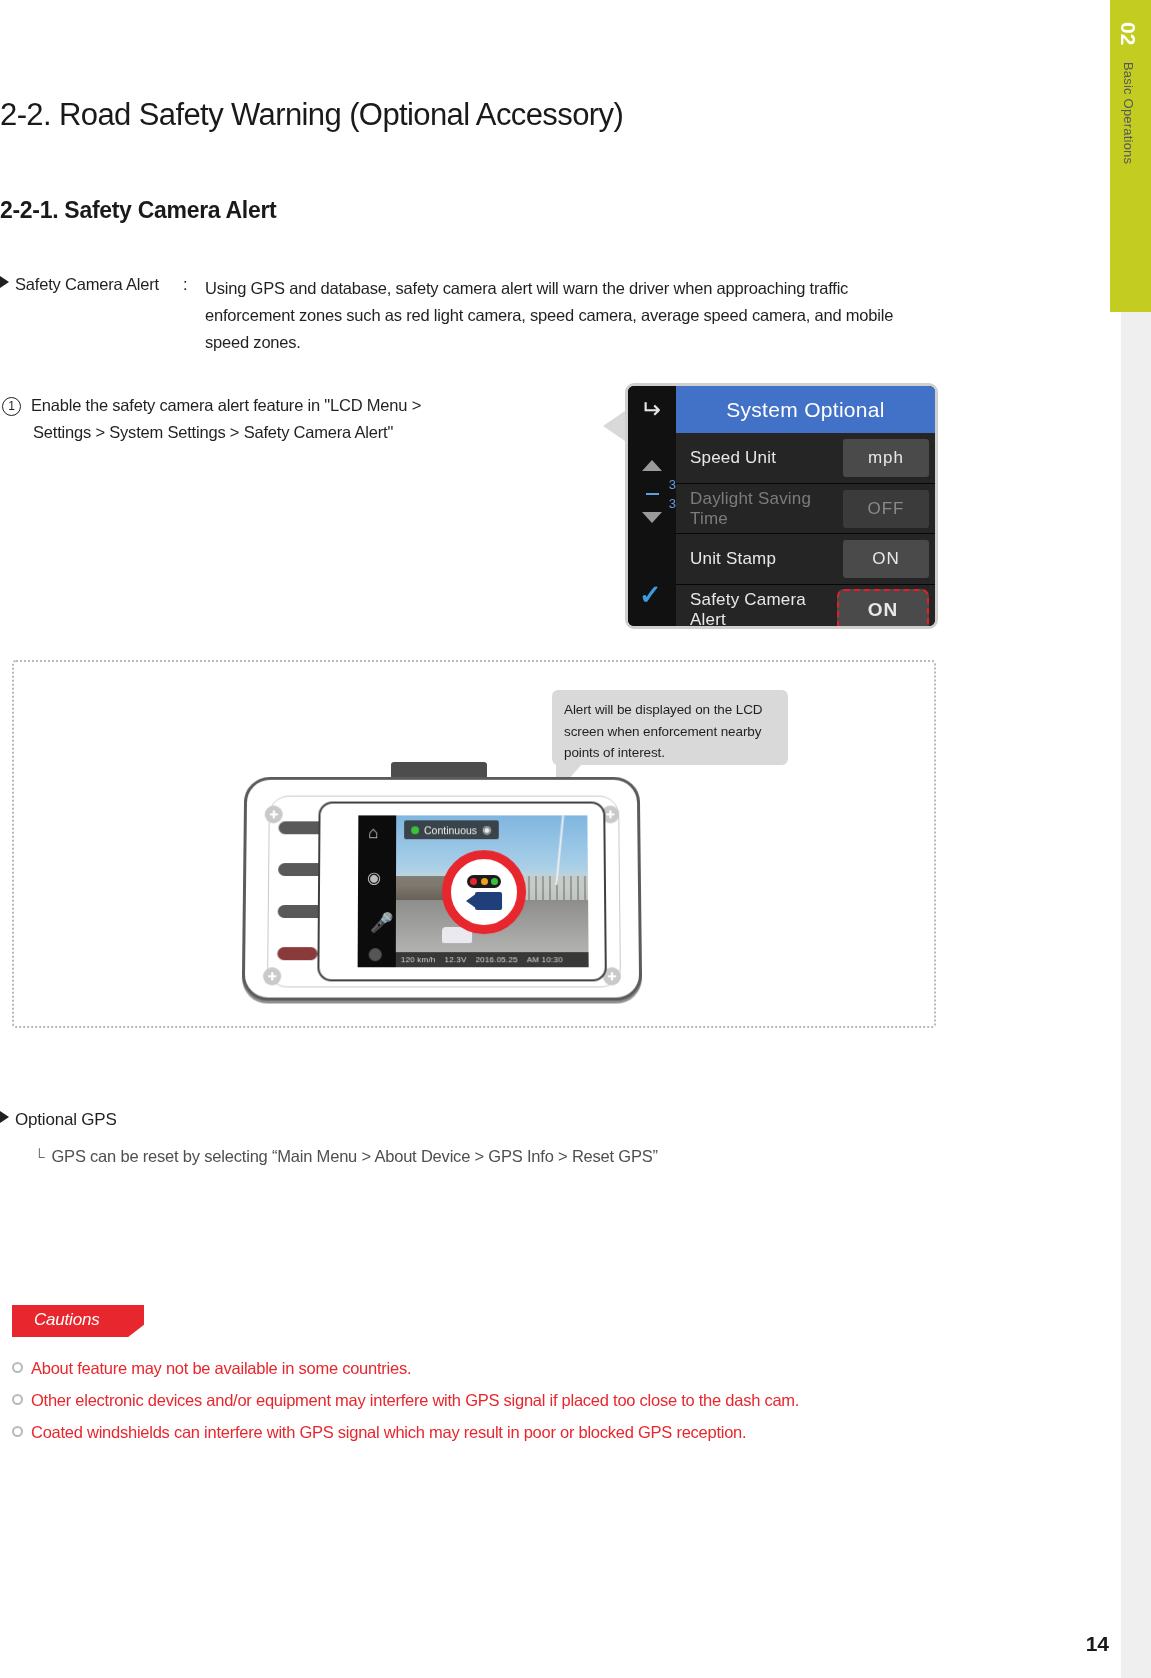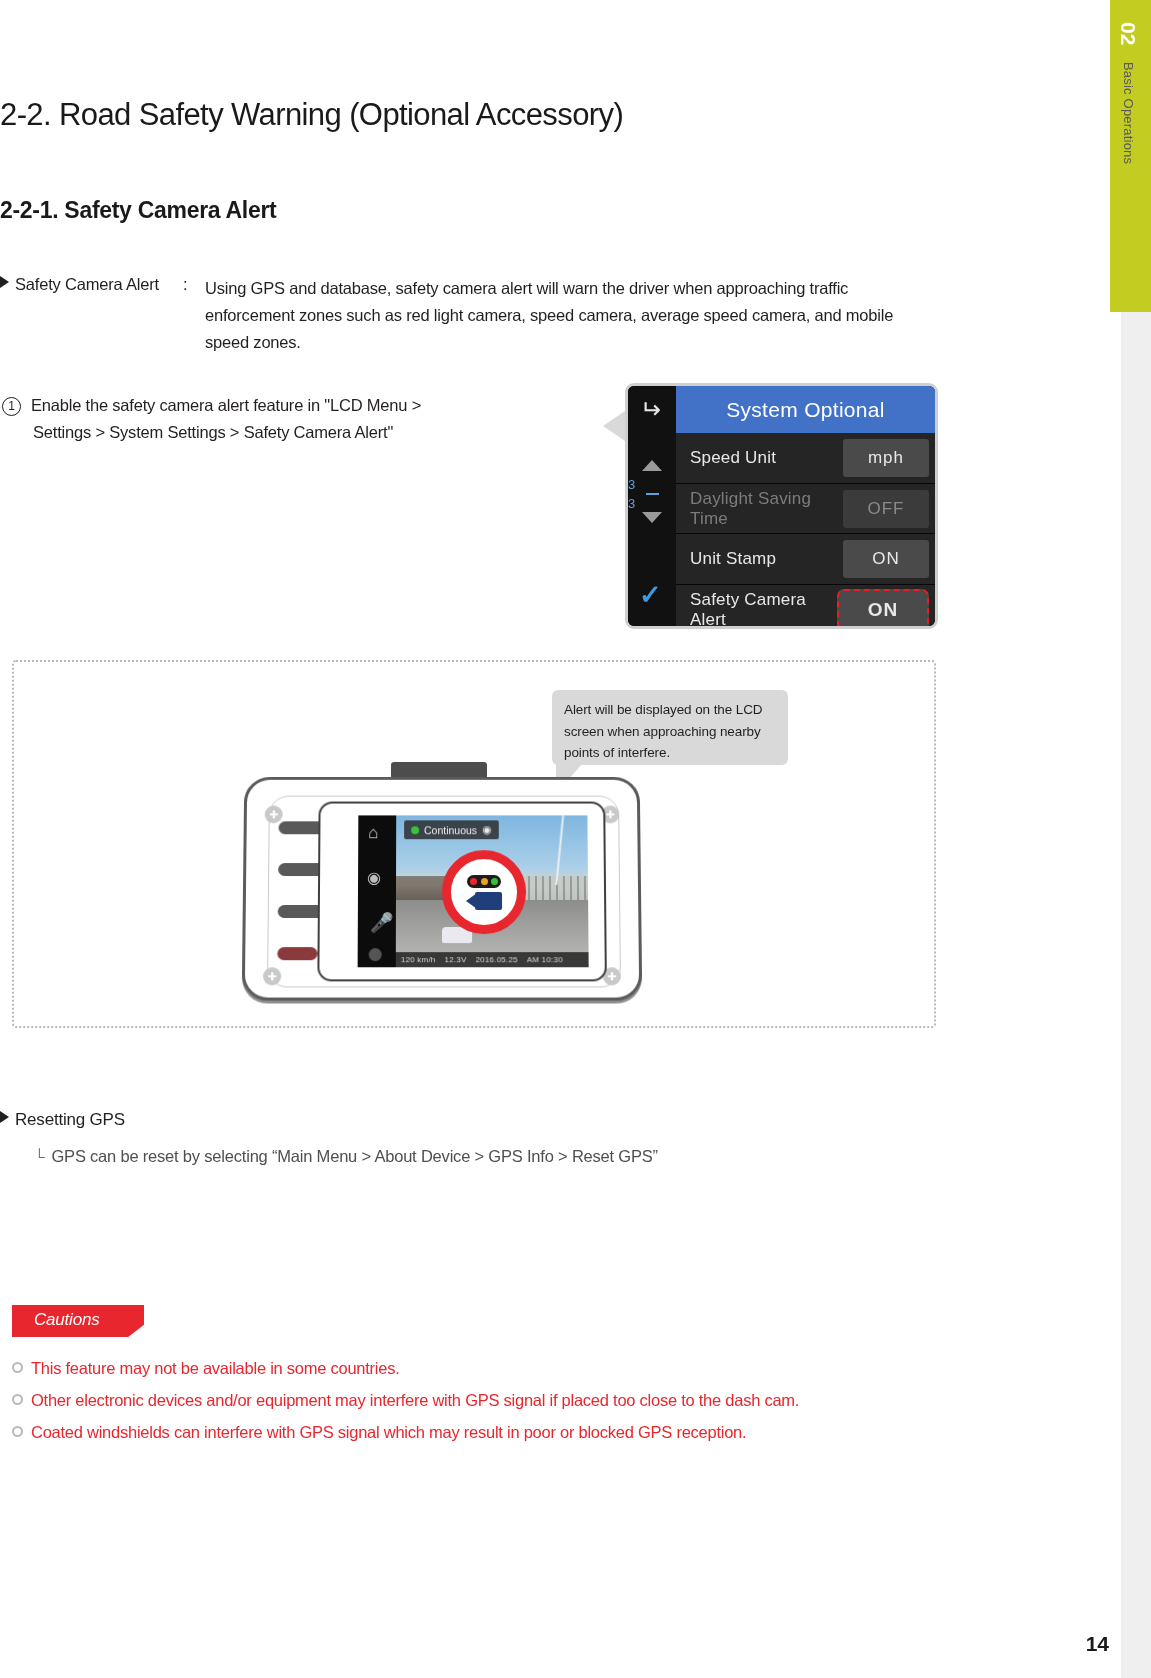--- a/index.html
+++ b/index.html
@@ -87,21 +87,21 @@
     position:absolute;left:12px;top:11px;font-size:25px;color:#e6e6e6;
     line-height:1;transform:scaleX(-1);
   }
   .lcd-up,.lcd-dn{
     position:absolute;left:14px;width:0;height:0;
     border-left:10px solid transparent;border-right:10px solid transparent;
   }
   .lcd-up{top:74px;border-bottom:11px solid #9a9a9a;}
   .lcd-dn{top:126px;border-top:11px solid #9a9a9a;}
   .lcd-frac{
-    position:absolute;left:0;top:92px;width:48px;text-align:left;
+    position:absolute;left:0;top:92px;width:48px;text-align:right;
     color:#5e9fe0;font-size:13px;line-height:13px;
   }
   .lcd-frac .bar{display:block;width:13px;height:1.5px;background:#5e9fe0;margin:2px auto;}
   .lcd-check{
     position:absolute;left:11px;top:196px;font-size:27px;color:#3c9ae0;
     line-height:1;font-weight:bold;
   }
   .lcd-title{
     position:absolute;left:48px;top:0;right:0;height:47px;
     background:#4272c8;color:#fff;font-size:21px;
@@ -344,21 +344,21 @@
         <div class="lcd-row">
           <div class="rl">Safety Camera Alert</div>
           <div class="lcd-val hl">ON</div>
         </div>
       </div>
     </div>
   </div>
 
   <div class="dotpanel"></div>
 
-  <div class="bubble">Alert will be displayed on the LCD screen when approaching nearby points of interfere.</div>
+  <div class="bubble">Alert will be displayed on the LCD screen when enforcement nearby points of interest.</div>
   <div class="bubble-tail"></div>
 
   <div class="cam">
     <div class="cam-mount"></div>
     <div class="cam-body">
       <div class="cam-inner"></div>
       <div class="screw s1">✚</div>
       <div class="screw s2">✚</div>
       <div class="screw s3">✚</div>
       <div class="screw s4">✚</div>
@@ -399,33 +399,33 @@
           <span>120 km/h</span>
           <span>12.3V</span>
           <span>2016.05.25</span>
           <span>AM 10:30</span>
         </div>
       </div>
     </div>
   </div>
 
   <div class="reset-h">
-    <span class="tri"></span><span>Resetting GPS</span>
+    <span class="tri"></span><span>Optional GPS</span>
   </div>
   <div class="reset-b">
     <span class="corner">└</span><span>GPS can be reset by selecting “Main Menu &gt; About Device &gt; GPS Info &gt; Reset GPS”</span>
   </div>
 
   <div class="caution-tag">
     <span>Cautions</span>
   </div>
   <div class="caution-list">
     <div class="citem">
       <span class="cmark"></span>
-      <span>This feature may not be available in some countries.</span>
+      <span>About feature may not be available in some countries.</span>
     </div>
     <div class="citem">
       <span class="cmark"></span>
       <span>Other electronic devices and/or equipment may interfere with GPS signal if placed too close to the dash cam.</span>
     </div>
     <div class="citem">
       <span class="cmark"></span>
       <span>Coated windshields can interfere with GPS signal which may result in poor or blocked GPS reception.</span>
     </div>
   </div>

